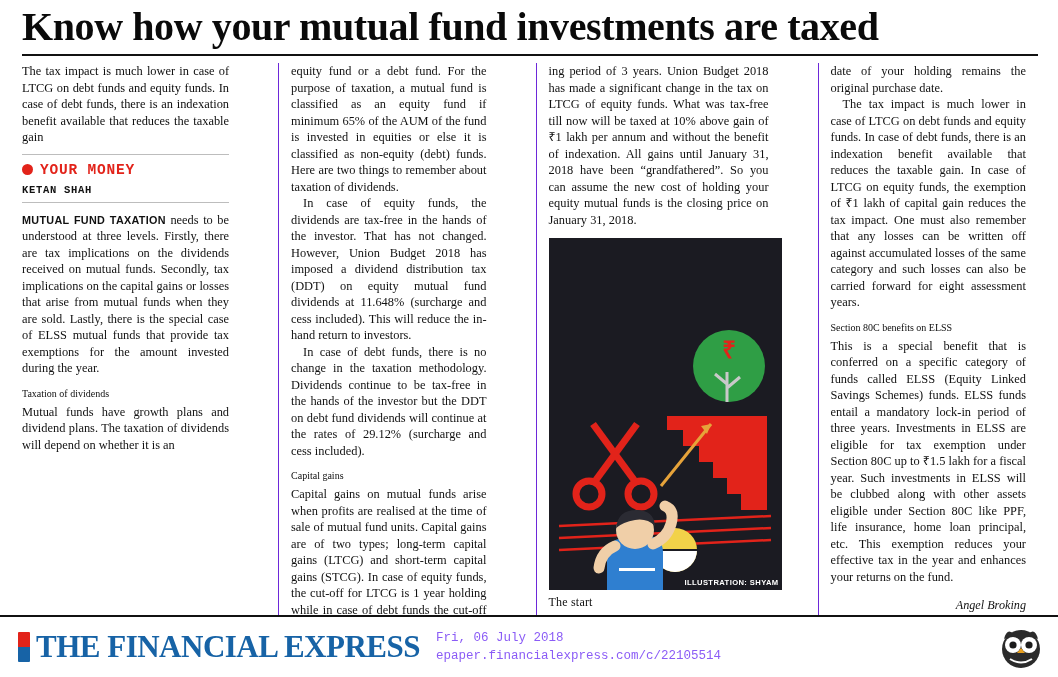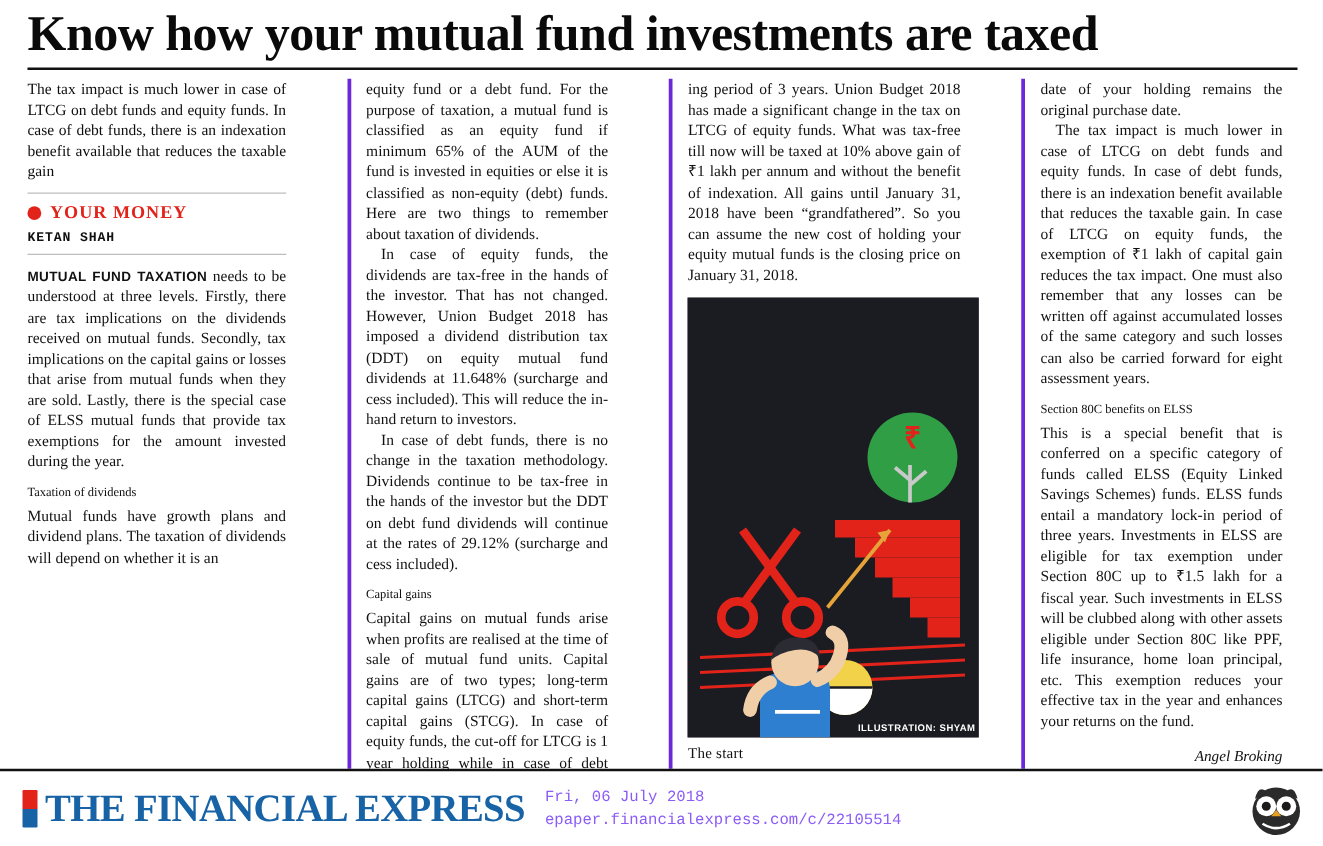--- a/index.html
+++ b/index.html
@@ -41,21 +41,21 @@
     display: flex;
     margin: 7px 20px 0 22px;
     height: 568px;
   }
   .col {
     width: 245px;
     padding-right: 12px;
     position: relative;
   }
   .col + .col {
-    border-left: 3px solid #6d28d9;
+    border-left: 1px solid #6d28d9;
     padding-left: 12px;
     margin-left: 37px;
   }
   .col p, .col .dek, .col .body {
     font-size: 12.4px;
     line-height: 1.33;
     text-align: justify;
     margin: 0;
   }
   .col p + p { text-indent: 12px; }
@@ -80,21 +80,21 @@
     margin: 4px 0 6px 0;
   }
   .kicker-dot {
     width: 11px; height: 11px;
     border-radius: 50%;
     background: #e2231a;
     display: inline-block;
   }
   .kicker-text {
     color: #e2231a;
-    font-family: Liberation Serif, serif;
+    font-family: Liberation Mono, monospace;
     font-weight: 700;
     font-size: 14.5px;
     letter-spacing: 0.8px;
   }
   .byline {
     font-family: Liberation Mono, monospace;
     font-size: 10.5px;
     font-weight: 700;
     letter-spacing: 0.7px;
     color: #111;

